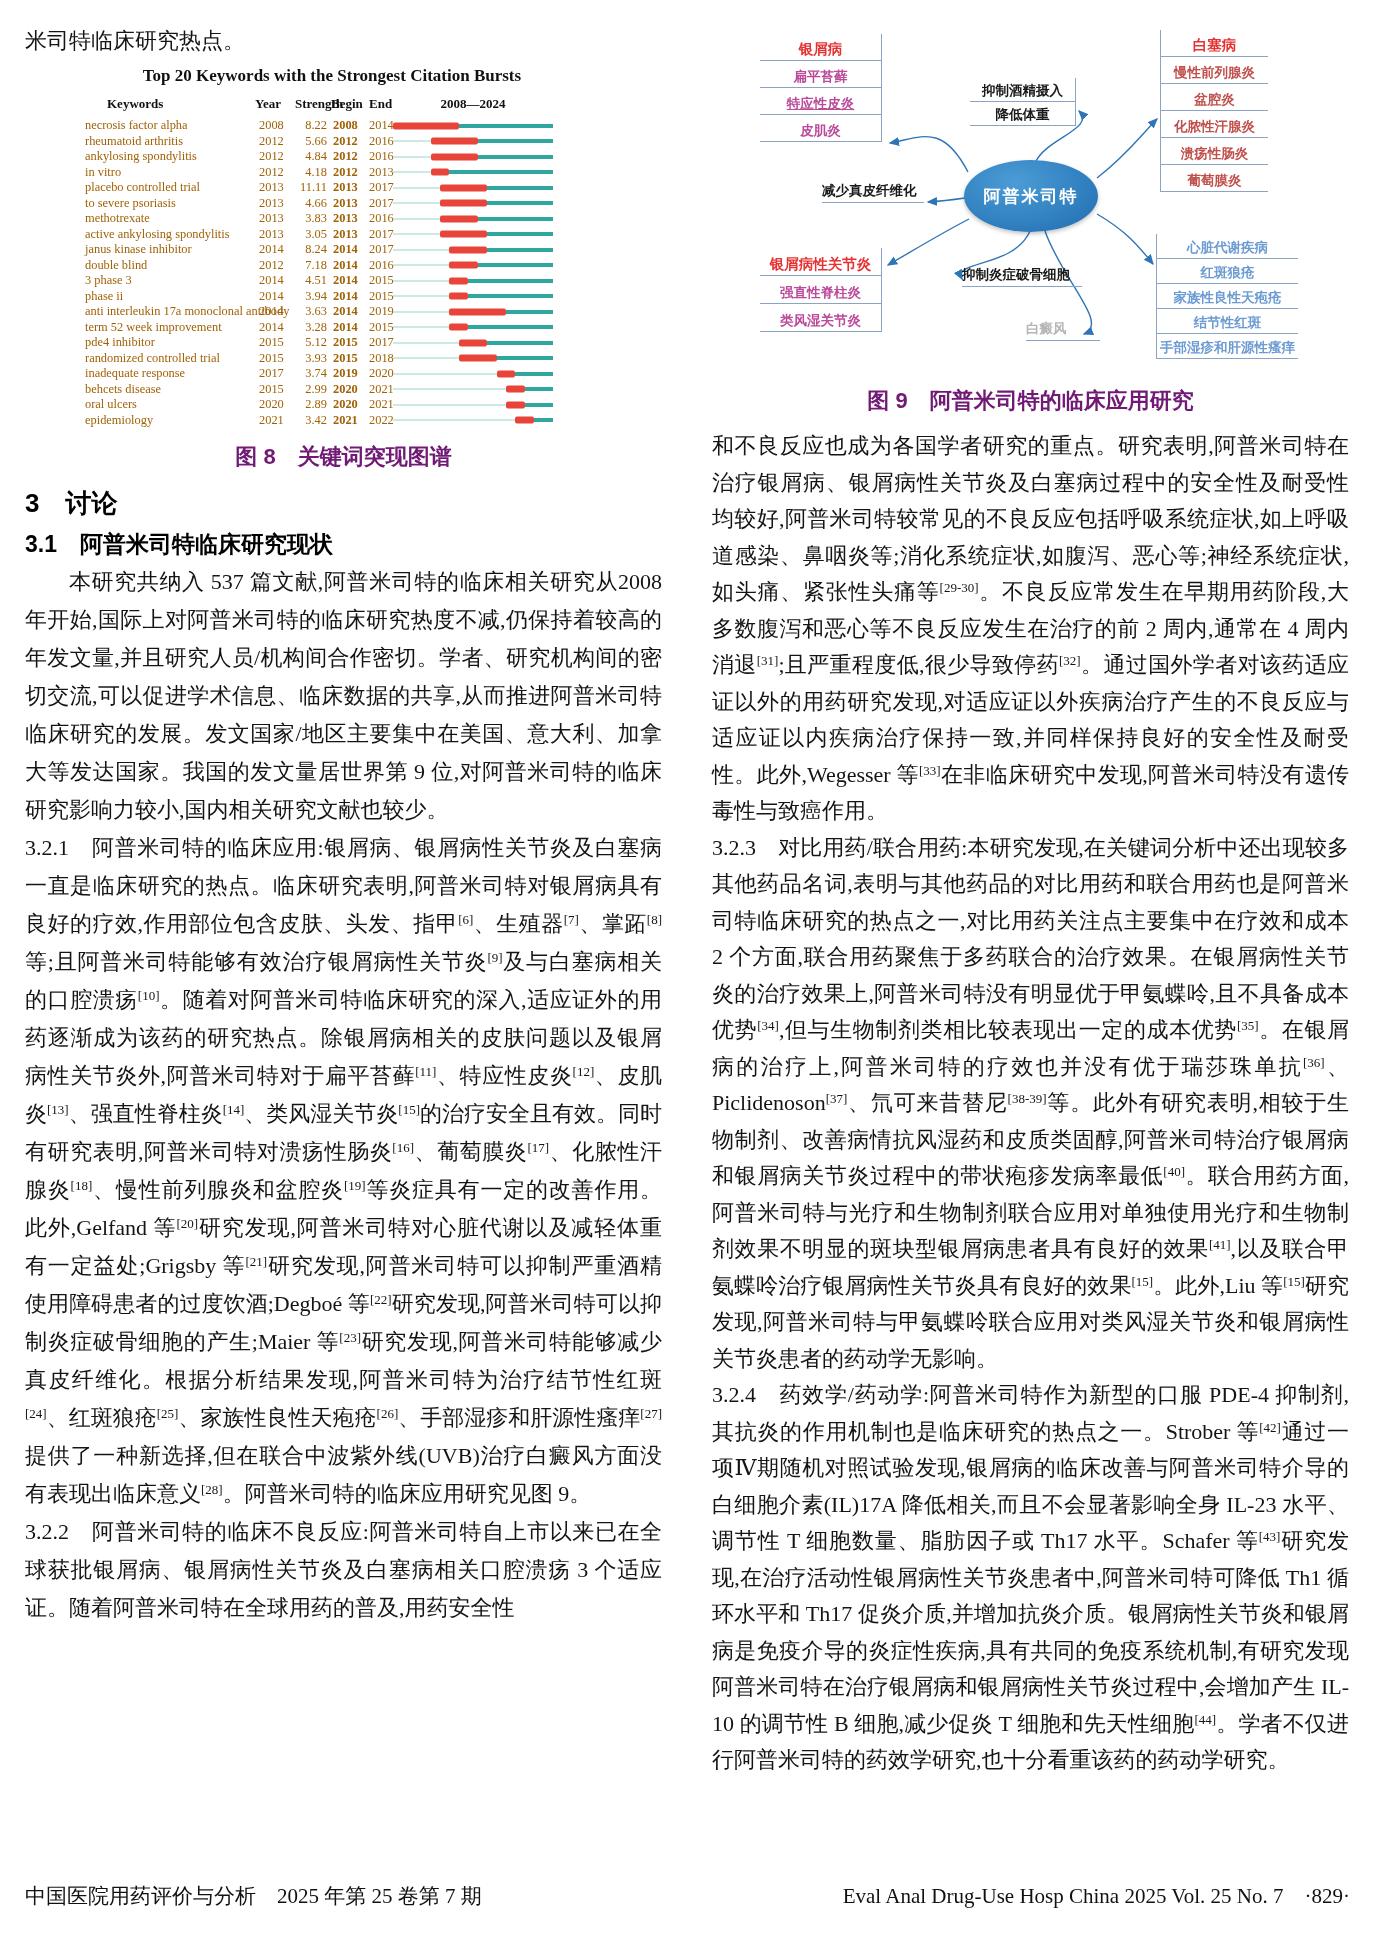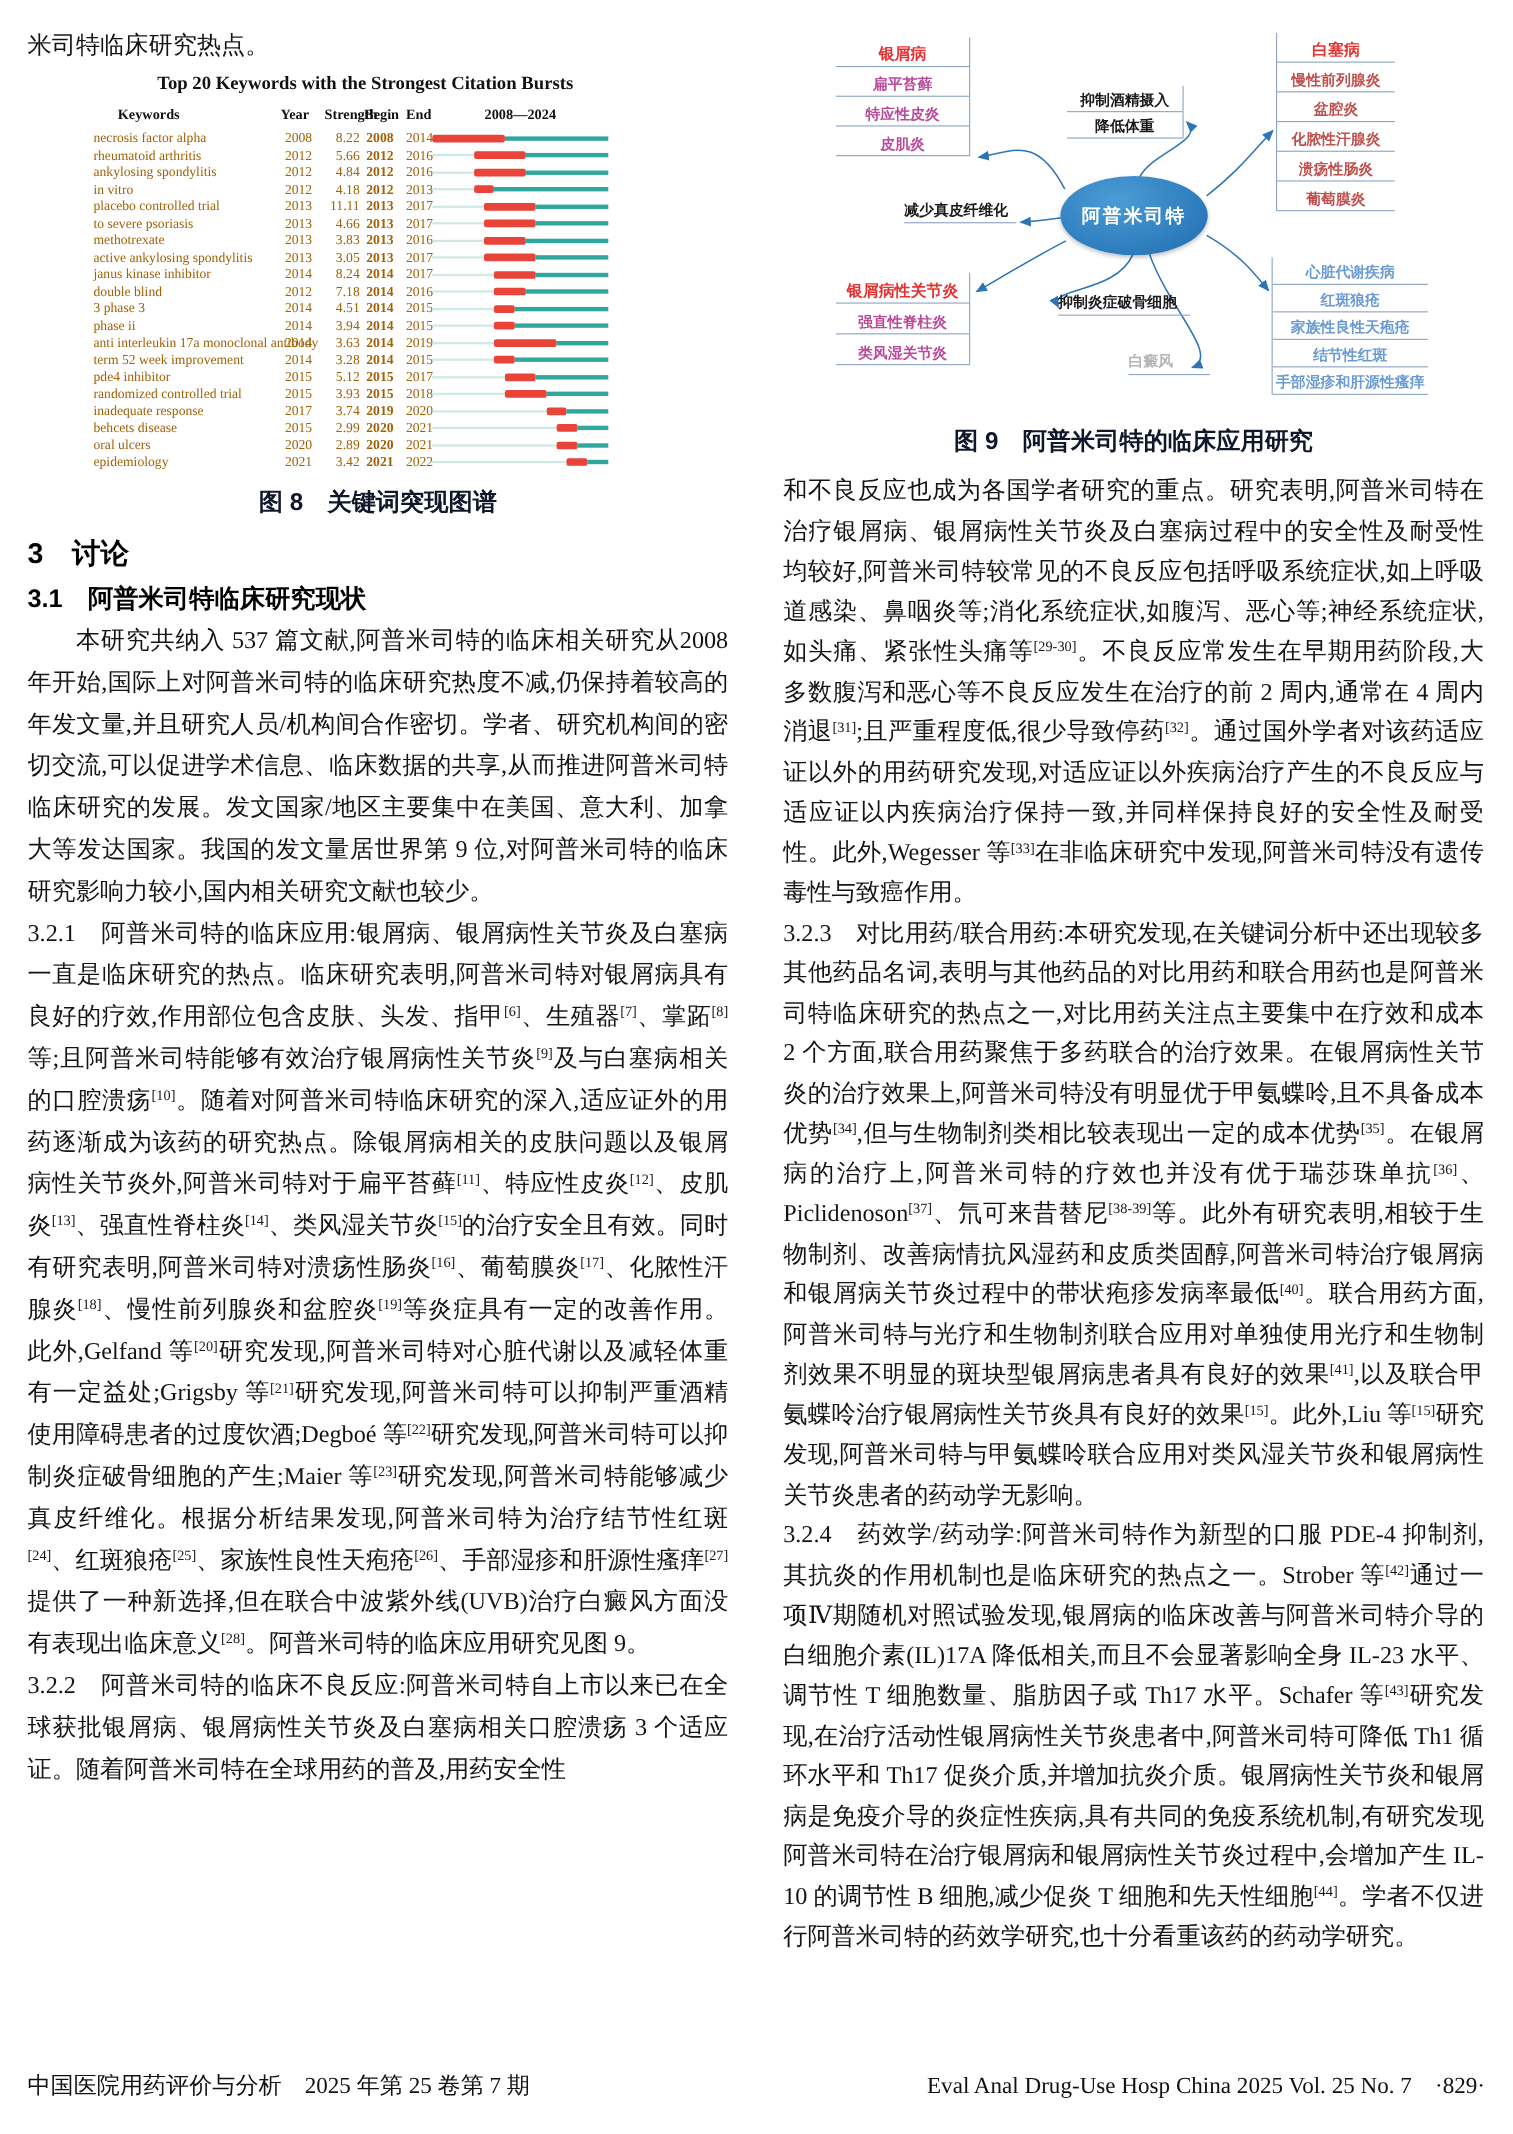--- a/index.html
+++ b/index.html
@@ -37,21 +37,21 @@
   .brow .bkw{position:absolute;left:18px;width:172px;white-space:nowrap;overflow:visible;}
   .brow .byr{position:absolute;left:192px;}
   .brow .bst{position:absolute;left:196px;width:64px;text-align:right;}
   .brow .bbg{position:absolute;left:266px;font-weight:bold;}
   .brow .ben{position:absolute;left:302px;}
   .brow .bbar{position:absolute;left:326px;top:0;width:160px;height:15.5px;}
   .seg{position:absolute;top:50%;transform:translateY(-50%);display:block;}
   .seg.pre{height:2px;background:var(--pre);}
   .seg.burst{height:7px;background:var(--burst);border-radius:2px;}
   .seg.post{height:4px;background:var(--post);}
-  .figcap{font:bold 22px "Liberation Sans",sans-serif;text-align:center;margin:14px 0 6px 0;color:#0f172a;}
+  .figcap{font:bold 22px "Liberation Sans",sans-serif;text-align:center;margin:14px 0 6px 0;color:#701a75;}
 
   
   .fig9{margin:0 0 12px 0;}
   .mindmap{position:relative;width:637px;height:350px;font-family:"Liberation Sans",sans-serif;}
   .mm-svg{position:absolute;left:0;top:0;}
   .mm-ellipse{position:absolute;left:252px;top:138px;width:134px;height:72px;border-radius:50%;
       background:radial-gradient(ellipse at 38% 30%, var(--el-light), var(--el-dark));
       display:flex;align-items:center;justify-content:center;
       color:#fff;font-weight:bold;font-size:17px;letter-spacing:2px;
       box-shadow:0 2px 4px rgba(0,0,0,.25);}
@@ -369,21 +369,21 @@
               <path d="M 318 209 C 302 246 240 238 250 257" marker-end="url(#arr)"></path>
               <path d="M 333 209 C 350 258 398 302 372 312" marker-end="url(#arr)"></path>
             </g>
           </svg>
 
           <div class="mm-ellipse">阿普米司特</div>
 
           <div class="mm-group comb-right" style="left:48px;top:12px;width:122px;">
             <div class="mm-row mm-red" style="height:27px;">银屑病</div>
             <div class="mm-row mm-magenta" style="height:27px;">扁平苔藓</div>
-            <div class="mm-row mm-magenta" style="height:27px;">特应性皮炎</div>
+            <div class="mm-row mm-magenta" style="height:27px;text-decoration:underline;">特应性皮炎</div>
             <div class="mm-row mm-magenta" style="height:27px;">皮肌炎</div>
           </div>
 
           <div class="mm-single mm-black" style="left:110px;top:160px;width:102px;">减少真皮纤维化</div>
 
           <div class="mm-group comb-right" style="left:48px;top:226px;width:122px;">
             <div class="mm-row mm-red" style="height:28px;">银屑病性关节炎</div>
             <div class="mm-row mm-magenta" style="height:28px;">强直性脊柱炎</div>
             <div class="mm-row mm-magenta" style="height:28px;">类风湿关节炎</div>
           </div>

